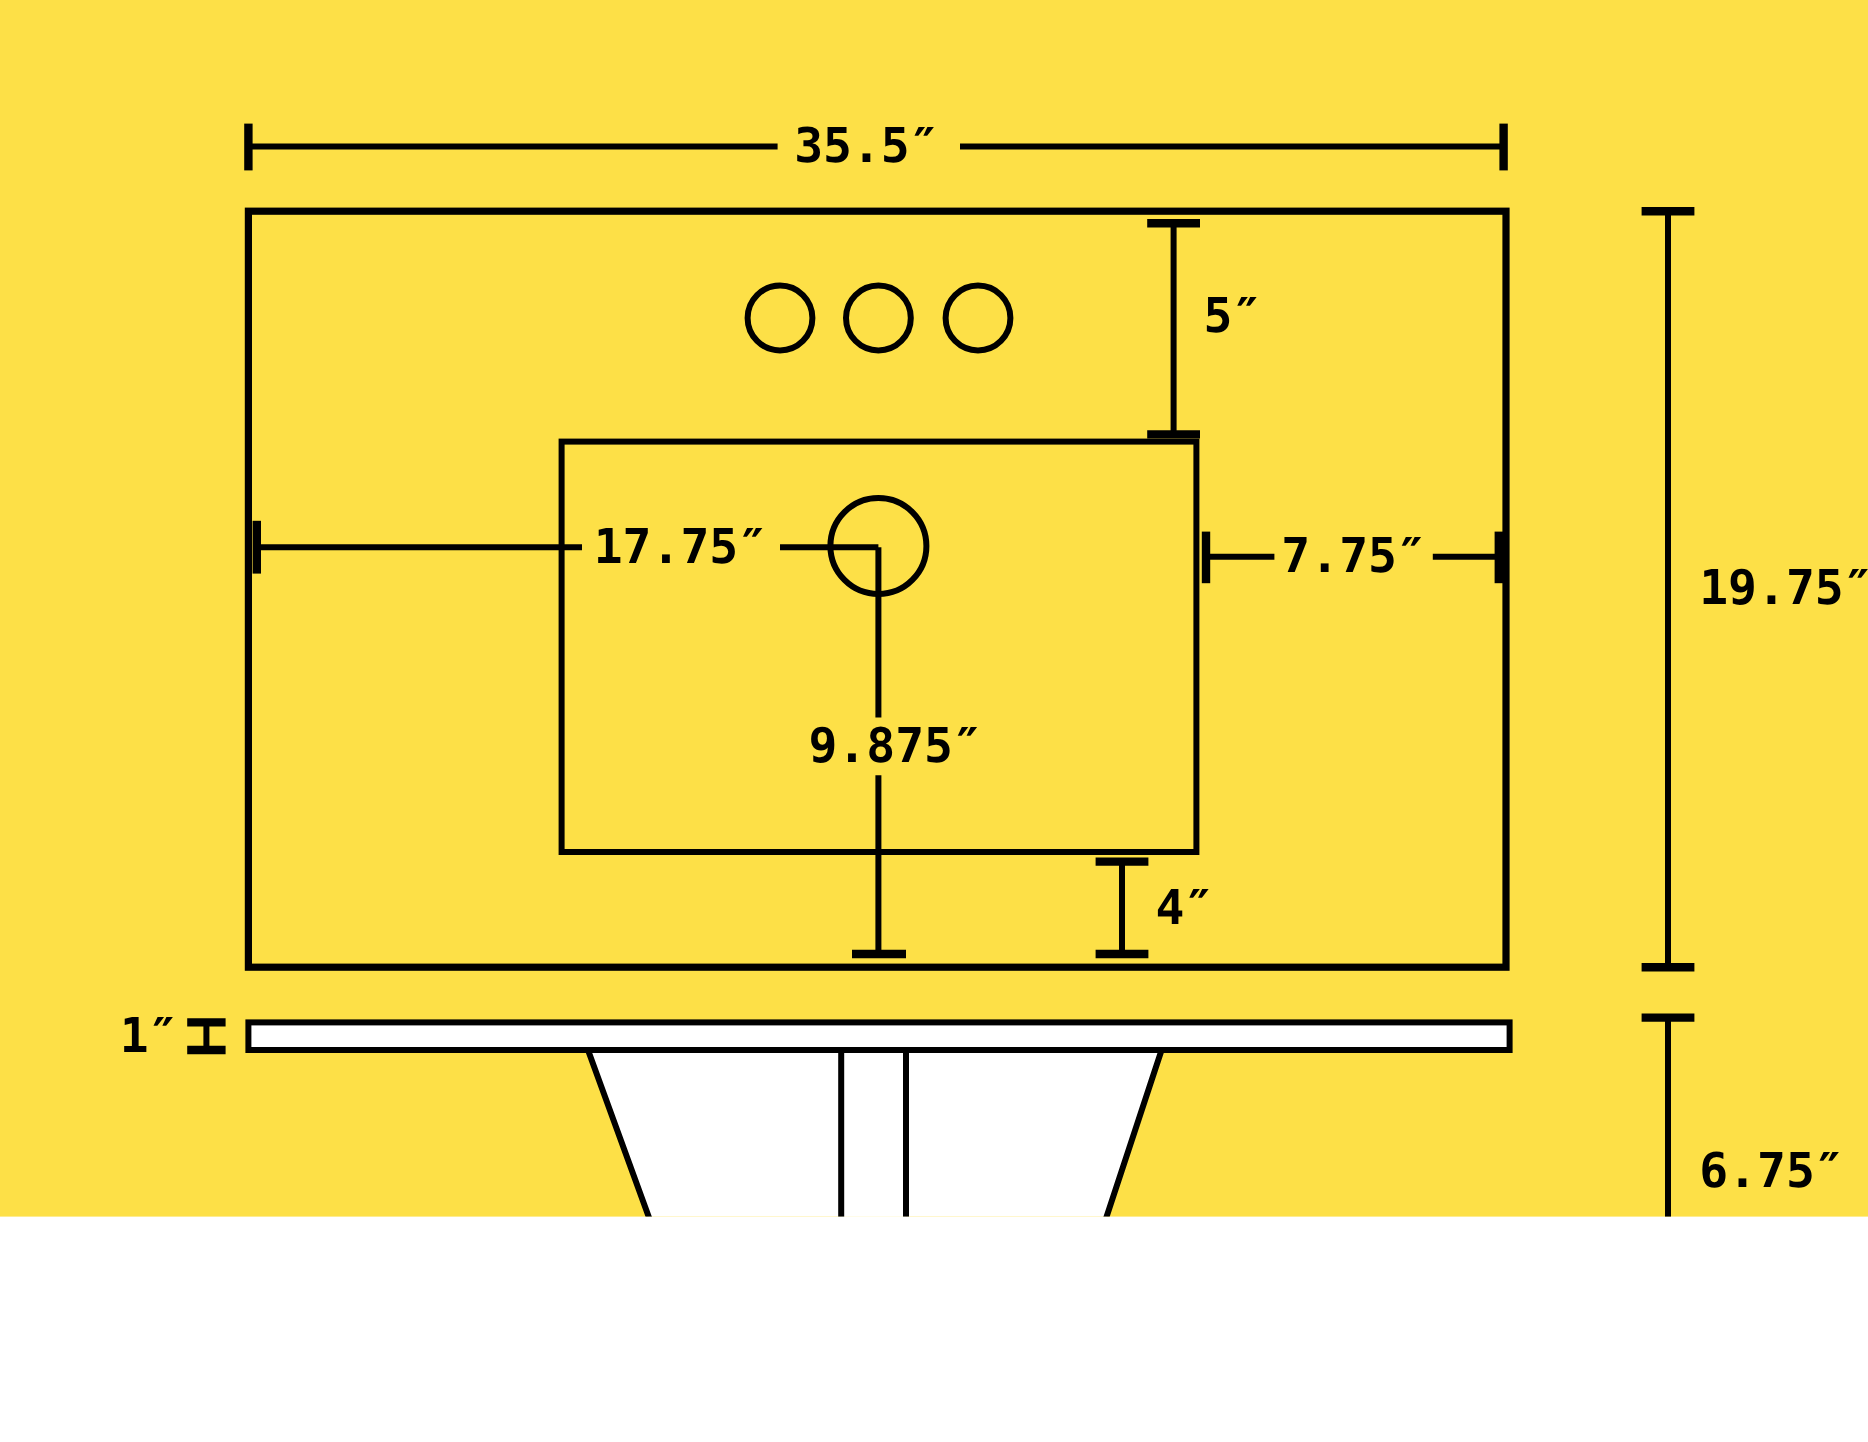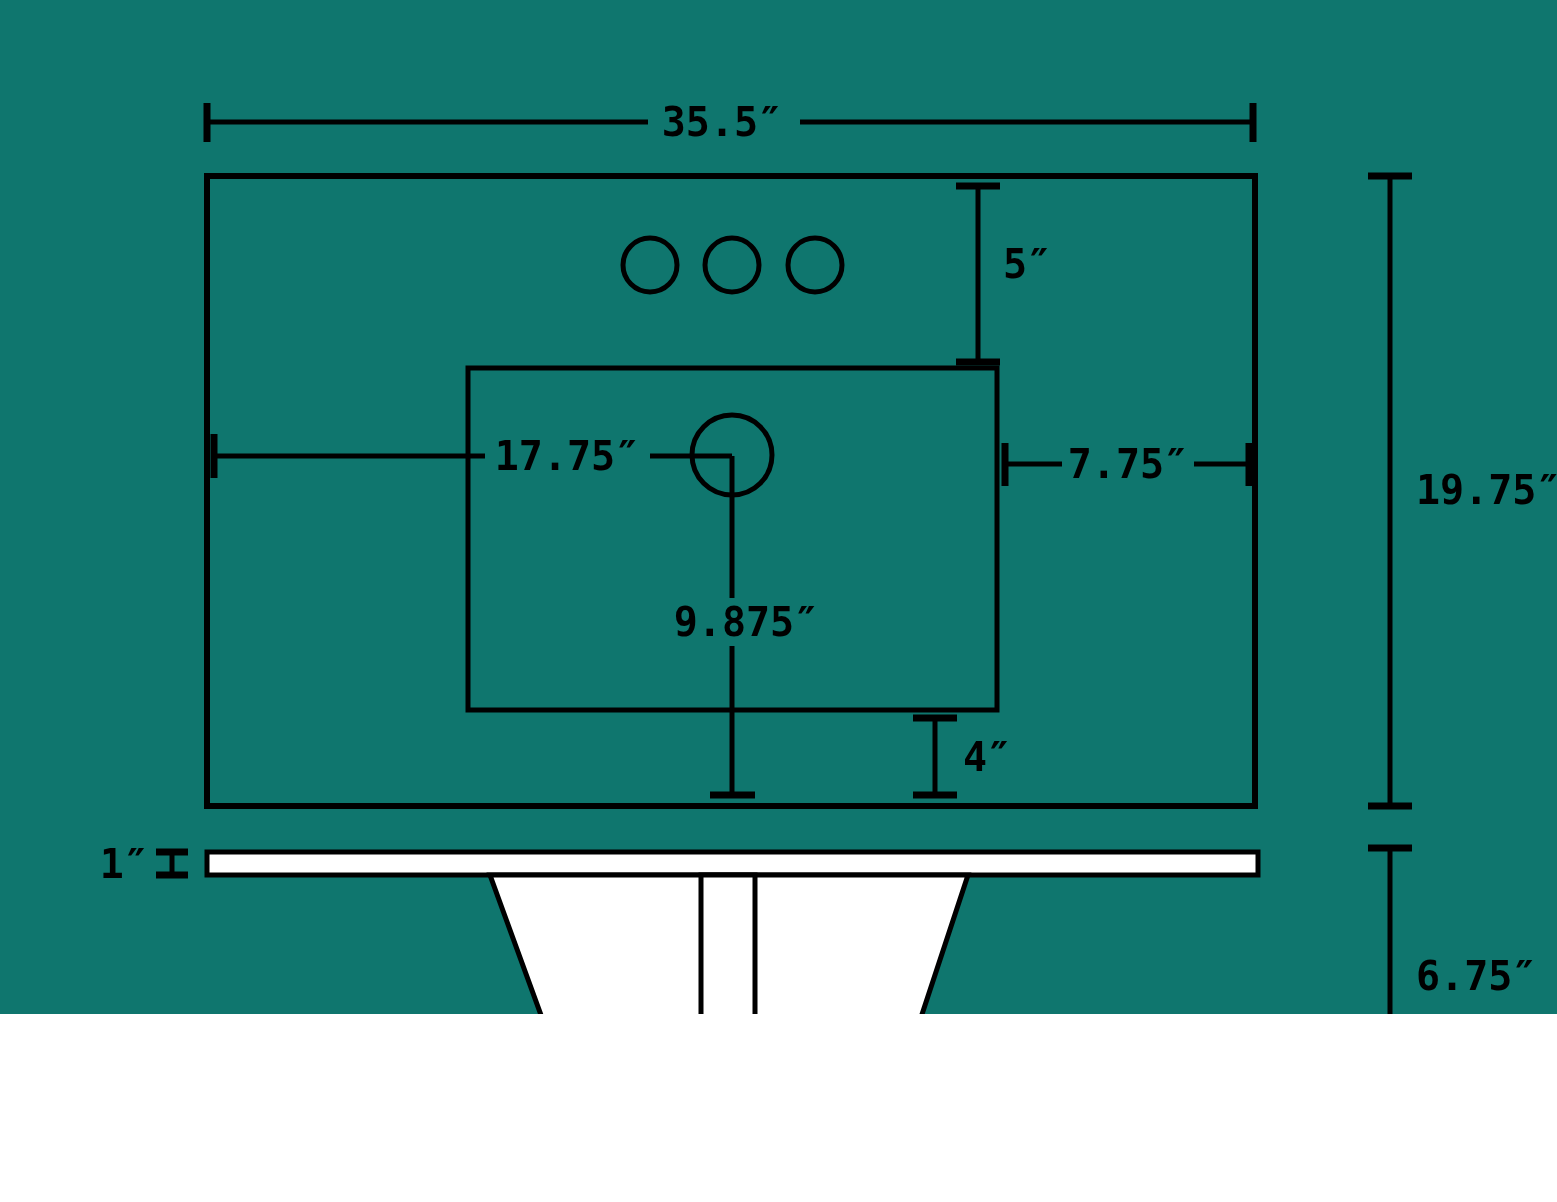--- a/index.html
+++ b/index.html
@@ -4,21 +4,21 @@
 <style>
   html, body {
     margin: 0;
     padding: 0;
     background: #ffffff;
   }
   .page {
     position: relative;
     width: 1557px;
     height: 1014px;
-    background: #0f766e;
+    background: #fde047;
     overflow: hidden;
   }
   svg text {
     font-family: "DejaVu Sans Mono", "Liberation Mono", monospace;
     font-size: 40px;
     font-weight: bold;
     fill: #000000;
     dominant-baseline: central;
   }
   .anchor-mid { text-anchor: middle; }

